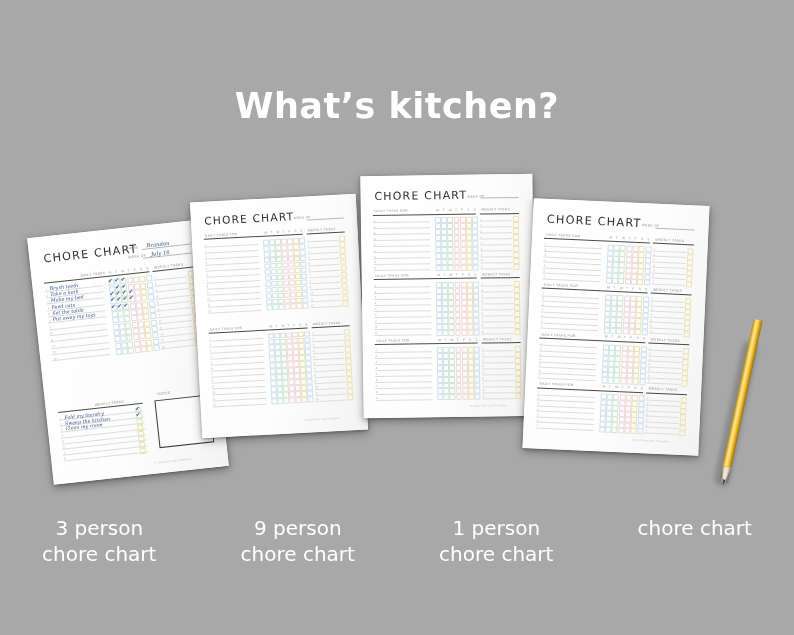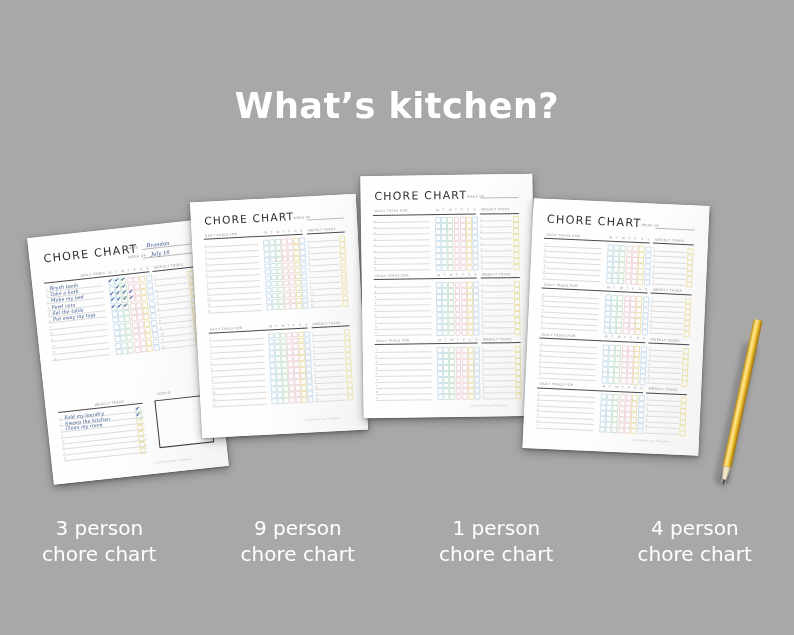--- a/index.html
+++ b/index.html
@@ -1430,18 +1430,17 @@
     </div>
     <div class="cap">
       <span>9 person</span>
       <span>chore chart</span>
     </div>
     <div class="cap">
       <span>1 person</span>
       <span>chore chart</span>
     </div>
     <div class="cap">
-      <span>4 person</span>
       <span>chore chart</span>
     </div>
   </div>
 
 </div>
 
 </body></html>

